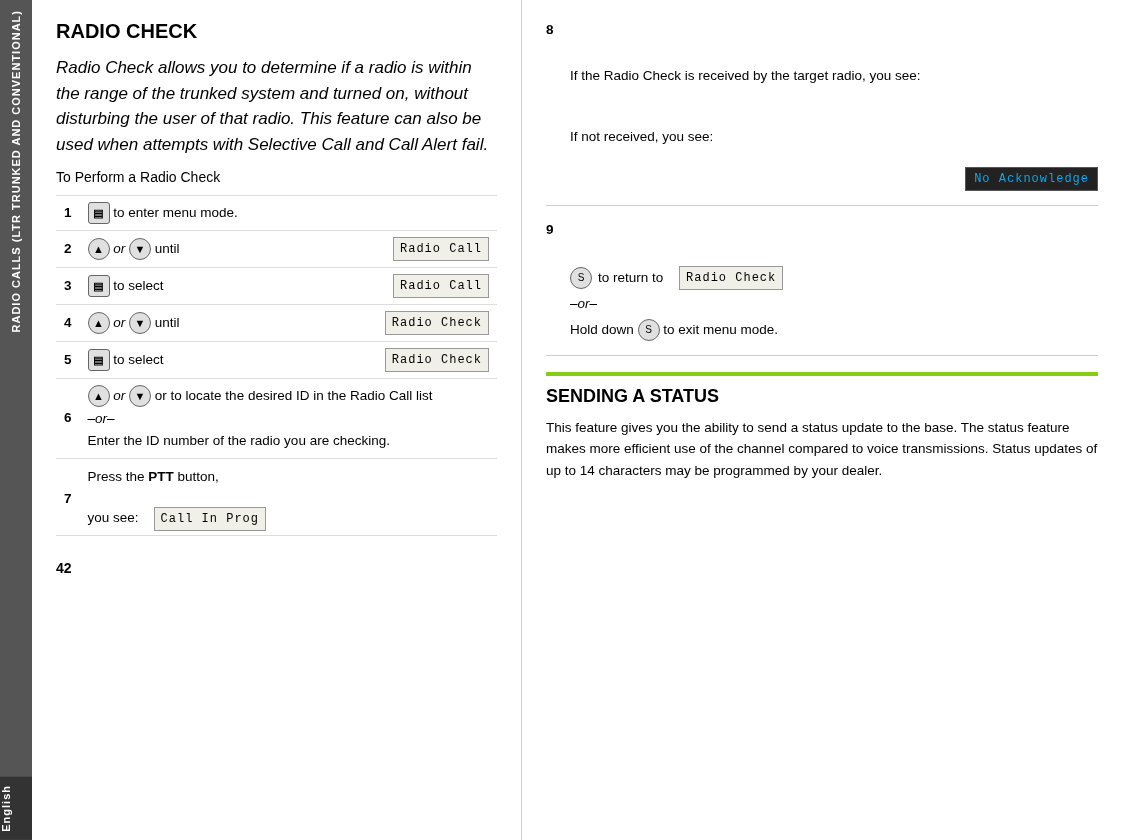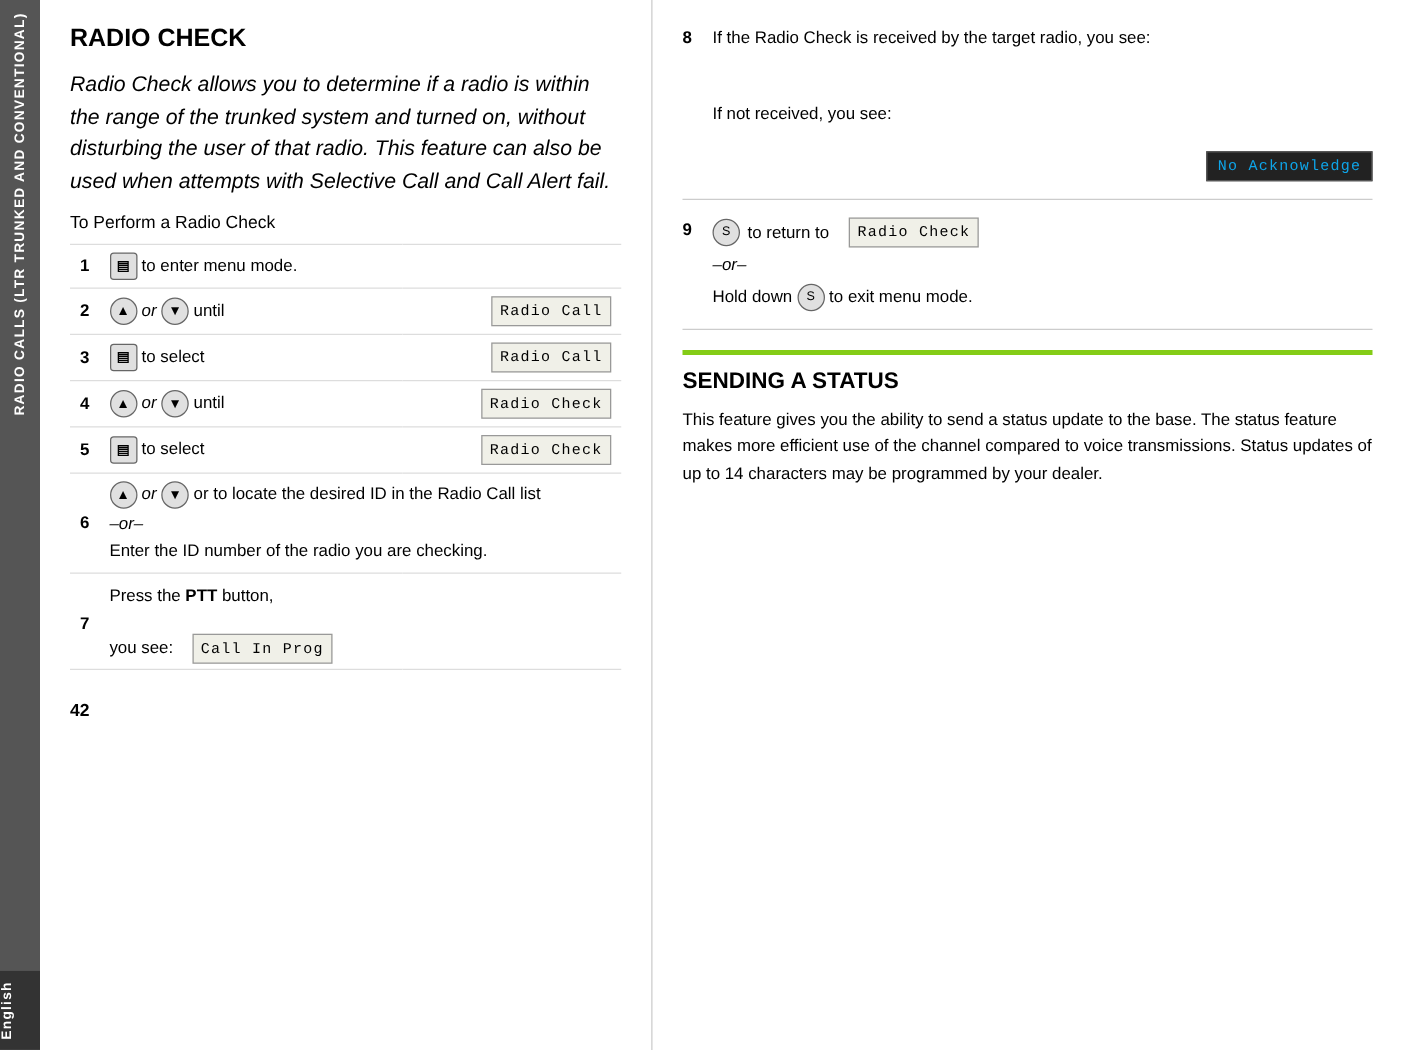--- a/index.html
+++ b/index.html
@@ -226,20 +226,21 @@
       align-items: flex-start;
       font-size: 13.5px;
       line-height: 1.5;
     }
     .right-step-num {
       font-weight: bold;
       min-width: 16px;
     }
     .right-step-content {
       flex: 1;
+      margin-top: 46px;
     }
 
     .divider-line {
       border: none;
       border-top: 1px solid #ccc;
       margin: 14px 0;
     }
   </style>
 </head>
 <body>

